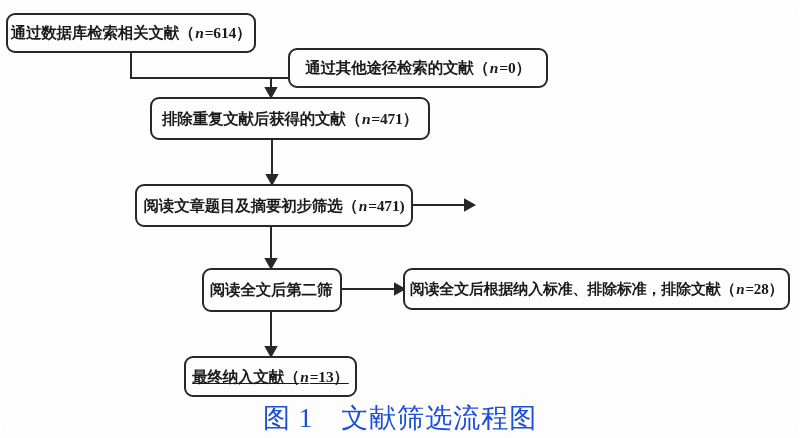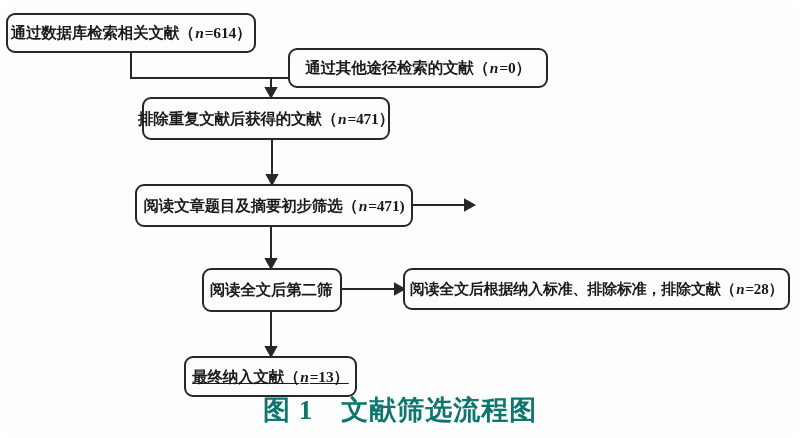--- a/index.html
+++ b/index.html
@@ -42,27 +42,27 @@
     line-height: 1;
   }
   .box .nvar {
     font-style: italic;
     font-weight: 700;
     padding: 0 1px;
   }
   .caption {
     position: absolute;
     left: 0;
-    top: 392px;
+    top: 400px;
     width: 800px;
     text-align: center;
     font-size: 27px;
-    font-weight: 700;
+    font-weight: 400;
     letter-spacing: 1px;
-    color: #0f766e;
+    color: #1d4ed8;
   }
 </style>
 </head>
 <body>
 
 <div class="stage">
 
   <svg class="connectors" viewBox="0 0 800 438">
     <g stroke="#272727" stroke-width="2" fill="#272727">
       <g>
@@ -102,21 +102,21 @@
   </svg>
 
   <div class="box" style="left:6px; top:13px; width:250px; height:40px;">
     <span><span>通过数据库检索相关文献（</span><i class="nvar">n</i><span>=614）</span></span>
   </div>
 
   <div class="box" style="left:288px; top:13px; width:260px; height:40px;margin-top:35px;">
     <span><span>通过其他途径检索的文献（</span><i class="nvar">n</i><span>=0）</span></span>
   </div>
 
-  <div class="box" style="left:142px; top:97px; width:248px; height:43px;">
+  <div class="box" style="left:150px; top:97px; width:280px; height:43px;">
     <span><span>排除重复文献后获得的文献（</span><i class="nvar">n</i><span>=471）</span></span>
   </div>
 
   <div class="box" style="left:135px; top:184px; width:278px; height:43px;">
     <span><span>阅读文章题目及摘要初步筛选（</span><i class="nvar">n</i><span>=471)</span></span>
   </div>
 
 
   <div class="box" style="left:202px; top:268px; width:140px; height:44px;text-align:center;">
     <span><span>阅读全文后第二筛</span><i class="nvar"></i><span></span></span>

